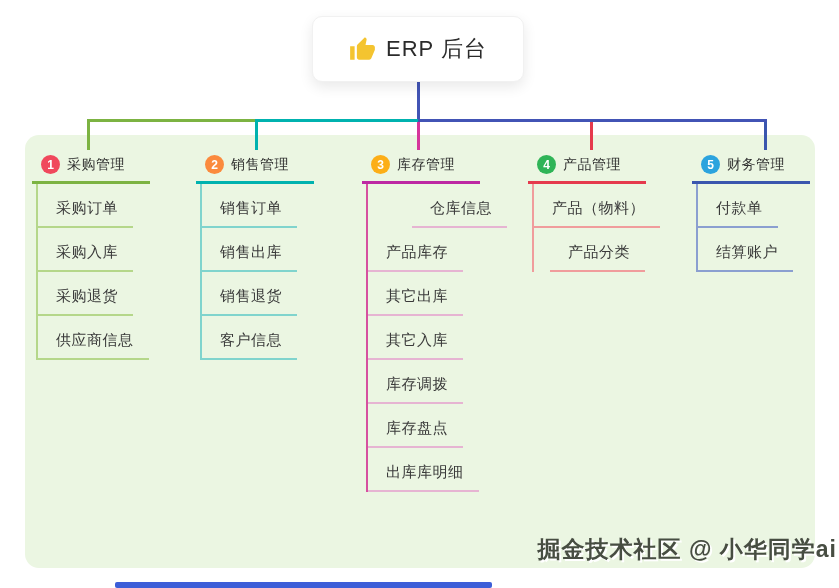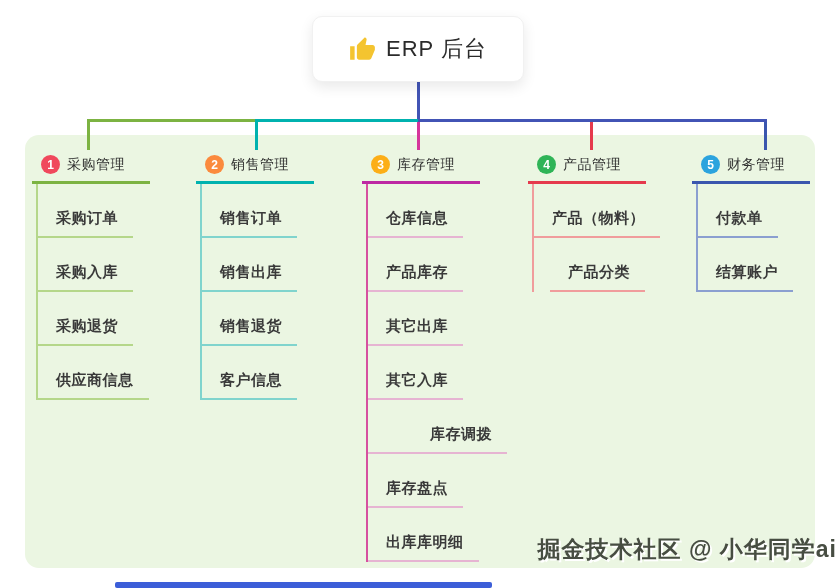--- a/index.html
+++ b/index.html
@@ -21,23 +21,23 @@
   .hline { height:3px; }
   .vline { width:3px; }
 
   .branch { position:absolute; top:150px; z-index:2; }
   .branch-header { display:flex; align-items:center; gap:7px; height:29px; padding-left:9px; }
   .badge { width:19px; height:19px; border-radius:50%; color:#ffffff; font-size:12px;
            font-weight:bold; display:flex; align-items:center; justify-content:center; flex:0 0 19px; }
   .branch-label { font-size:14px; font-weight:500; color:#2f2f2f; letter-spacing:0.5px; white-space:nowrap; }
   .branch-underline { height:3px; width:118px; margin-top:2px; }
   .children { margin-left:4px; border-left-style:solid; border-left-width:2px; }
-  .child { position:relative; height:54px; width:max-content; min-width:72px;
+  .child { position:relative; height:44px; width:max-content; min-width:72px;
            border-bottom-style:solid; border-bottom-width:2px;
-           display:flex; align-items:flex-end;font-weight:bold; }
+           display:flex; align-items:flex-end; }
   .child span { font-size:15px; color:#3a3a3a; white-space:nowrap; padding:0 15px 8px 18px; letter-spacing:0.5px; }
 
   #watermark { position:absolute; right:2px; top:534px; font-size:23px; font-weight:bold;
                color:#474d42; letter-spacing:1px; text-shadow:2px 2px 0 #ffffff; z-index:4; white-space:nowrap; }
 
   #bottom-bar { position:absolute; left:115px; top:582px; width:377px; height:6px; border-radius:2px; z-index:5; }
 </style>
 </head>
 <body>
 
@@ -107,33 +107,33 @@
           </div>
         </div>
       </div>
       <div class="branch" style="left: 362px;">
         <div class="branch-header">
           <div class="badge" style="background: rgb(252, 174, 23);">3</div>
           <div class="branch-label">库存管理</div>
         </div>
         <div class="branch-underline" style="background: rgb(189, 41, 163);"></div>
         <div class="children" style="border-left-color: rgb(214, 80, 159);">
-          <div class="child" style="border-bottom-color: rgb(230, 180, 210);">
+          <div class="child" style="border-bottom-color: rgb(230, 180, 210); margin-left: 44px;">
             <span>仓库信息</span>
           </div>
           <div class="child" style="border-bottom-color: rgb(230, 180, 210);">
             <span>产品库存</span>
           </div>
           <div class="child" style="border-bottom-color: rgb(230, 180, 210);">
             <span>其它出库</span>
           </div>
           <div class="child" style="border-bottom-color: rgb(230, 180, 210);">
             <span>其它入库</span>
           </div>
-          <div class="child" style="border-bottom-color: rgb(230, 180, 210); padding-left: 44px;">
+          <div class="child" style="border-bottom-color: rgb(230, 180, 210);">
             <span>库存调拨</span>
           </div>
           <div class="child" style="border-bottom-color: rgb(230, 180, 210);">
             <span>库存盘点</span>
           </div>
           <div class="child" style="border-bottom-color: rgb(230, 180, 210);">
             <span>出库库明细</span>
           </div>
         </div>
       </div>

